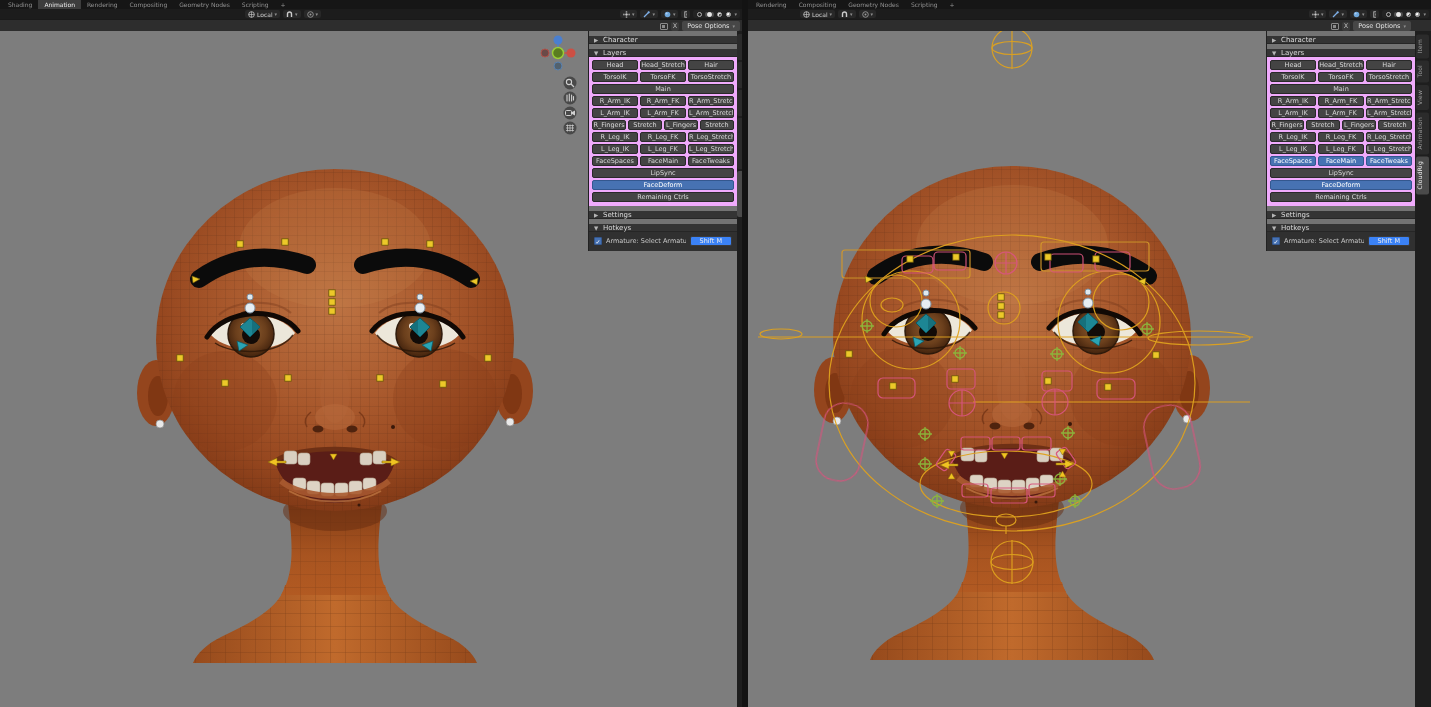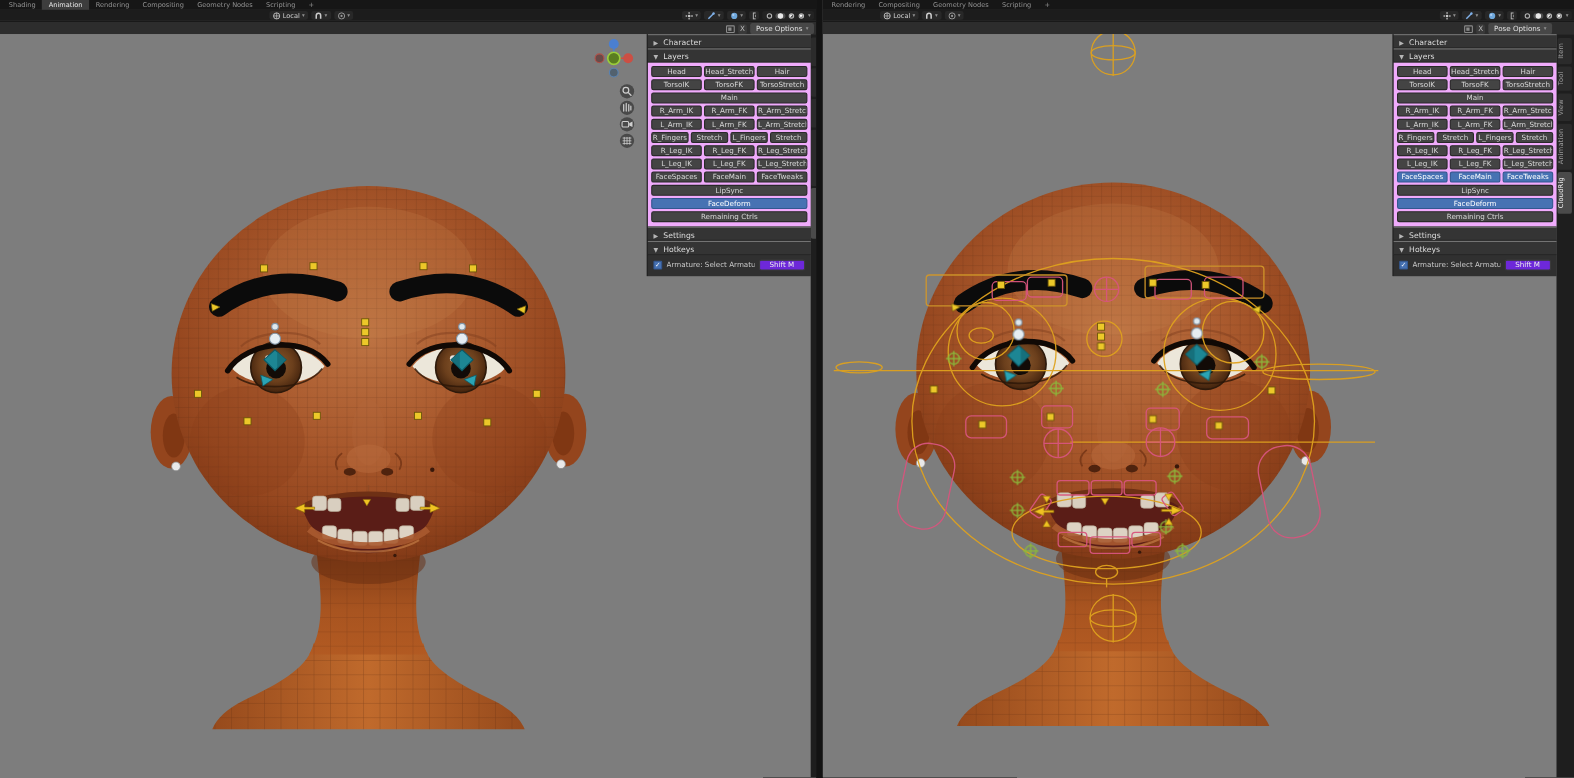--- a/index.html
+++ b/index.html
@@ -45,32 +45,32 @@
   
   .vp { position:absolute; top:31px; left:0; right:0; bottom:0; background:var(--viewport_bg,#7d7d7d); overflow:hidden; }
   .scene { position:absolute; left:0; top:0; }
 
   
   .gizmo { position:absolute; left:540px; top:2px; width:44px; height:104px; }
 
   
   .sidebar { position:absolute; top:0; width:149px; background:#2e2e2e; color:#d4d4d4; border-left:1px solid #222; }
   .sb-l { right:5px; } .sb-r { right:16px; }
-  .phead { height:13px; display:flex; align-items:flex-end; gap:3px; background:#343434; border-top:1px solid #737373; border-bottom:1px solid #262626; padding:0 5px; }
+  .phead { height:13px; display:flex; align-items:center; gap:3px; background:#343434; border-top:5px solid #737373; border-bottom:1px solid #262626; padding:0 5px; }
   .parrow { font-size:5.5px; color:#b5b5b5; width:6px; }
   .ptitle { font-size:7px; color:#dcdcdc; }
   .lgrid { padding:3px 3px 4px; display:flex; flex-direction:column; gap:2px; background:#f0abfc; }
   .lrow { display:flex; gap:2px; }
   .lbtn { flex:1; height:10px; line-height:9px; text-align:center; background:#444; border:1px solid #292929; border-radius:2px; font-size:6.5px; color:#d8d8d8; overflow:hidden; white-space:nowrap; }
   .lbtn.on { background:var(--accent_blue,#4772b3); border-color:#33578f; color:#fff; }
   .hkrow { display:flex; align-items:center; gap:4px; padding:4px 5px 5px; background:#303030; }
   .chk { width:8px; height:8px; border-radius:1px; background:#222; border:1px solid #555; font-size:6px; line-height:7px; text-align:center; color:#fff; }
   .chk.checked { background:var(--accent_blue,#4772b3); border-color:#33578f; }
   .chklabel { font-size:6.5px; color:#c8c8c8; flex:1; white-space:nowrap; overflow:hidden; }
-  .scut { background:#6d28d9; border:1px solid #3a3a3a; border-radius:2px; height:10px; line-height:9px; padding:0 9px; font-size:6.5px; color:#ececec; }
+  .scut { background:#3b82f6; border:1px solid #3a3a3a; border-radius:2px; height:10px; line-height:9px; padding:0 9px; font-size:6.5px; color:#ececec; }
 
   
   .tabstrip-bg { position:absolute; top:0; bottom:0; right:0; background:#1e1e1e; }
   .ts-full { width:16px; } .ts-sliver { width:5px; }
   .tabstrip { position:absolute; top:3px; display:flex; flex-direction:column; gap:2px; align-items:flex-start; }
   .tabstrip.full { right:1px; width:14px; }
   .tabstrip.sliver { right:0; width:5px; }
   .vtab { writing-mode:vertical-rl; transform:rotate(180deg); font-size:6px; color:#9c9c9c; background:#2b2b2b; border-radius:2px; padding:5px 0; width:13px; text-align:center; letter-spacing:.2px; }
   .vtab.on { background:#4a4a4a; color:#f2f2f2; }
   .vsliver { width:5px; background:#2b2b2b; border-radius:2px 0 0 2px; }

